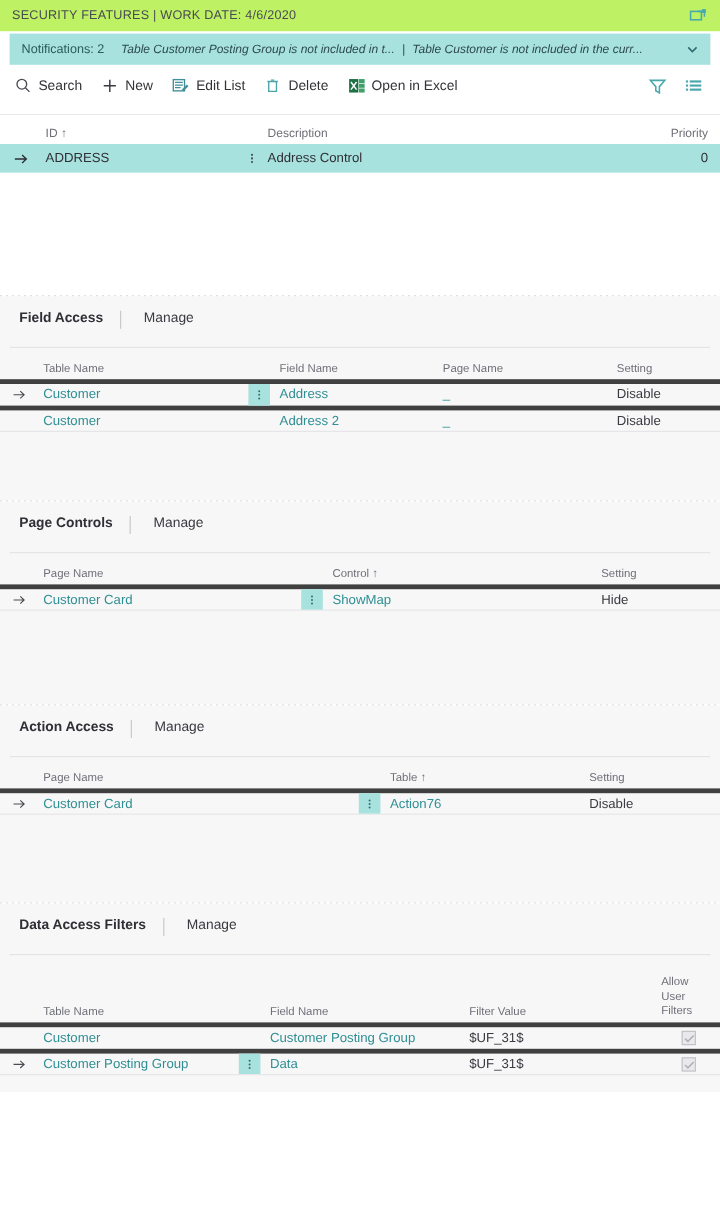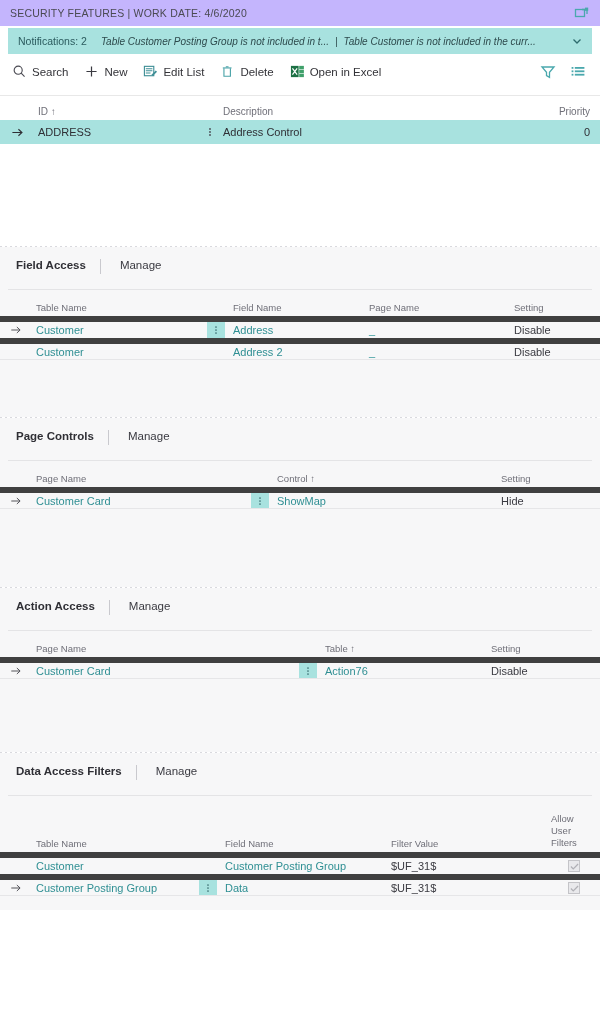--- a/index.html
+++ b/index.html
@@ -15,21 +15,21 @@
     width: 600px; height: 1024px;
     overflow: hidden;
     background: #ffffff;
   }
 
   
   .titlebar {
     height: 26px;
     display: flex; align-items: center;
     padding: 0 10px 0 10px;
-    background: #c4b5fd;
+    background: #bef264;
   }
   .titlebar-text {
     font-size: 10.5px;
     letter-spacing: .2px;
     color: #4a4a52;
     font-weight: 400;
     white-space: nowrap;
   }
   .titlebar-spacer { flex: 1; }
   .popout-icon { width: 16px; height: 16px; display: block; }
@@ -142,21 +142,21 @@
 
   .sub-head {
     display:flex; align-items:flex-end;
     height: 26px; font-size: 9.5px; color: #6f6f78;
     padding-bottom: 3px;
   }
   .sub-head.tall { height: 56px; }
   .sub-row {
     display:flex; align-items:center;
     height: 22px; font-size: 11px;
-    border-top: 6px solid #404040;
+    border-top: 4px solid #404040;
   }
   .sub-row.last { border-bottom: 1px solid #e6e6e8; }
   .arrowcell-s { width: 32px; flex: 0 0 32px; display:flex; align-items:center; justify-content:center;}
   .arrowcell-s svg { width: 12px; height: 12px; }
   .setting-txt { color: #3a3a41; }
   .multi-head { display:flex; flex-direction:column; justify-content:flex-end; line-height: 12px;}
 
   
   .fa-table { flex: 0 0 175px; }
   .fa-field { flex: 0 0 140px; padding-left: 8px;}

